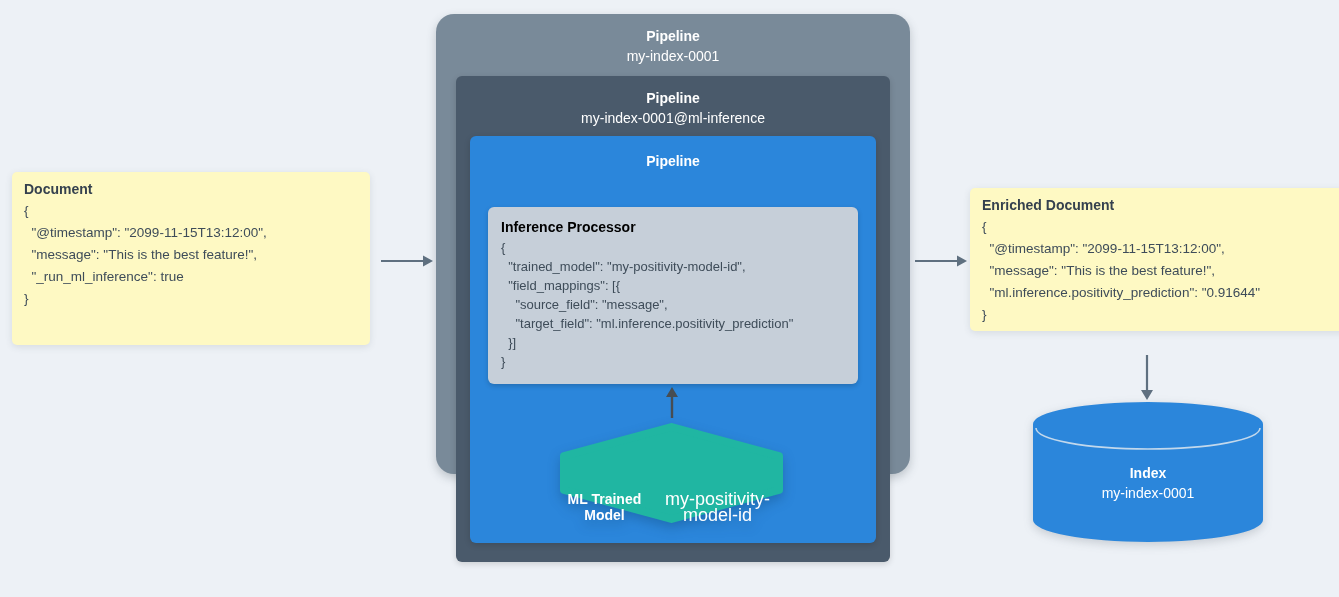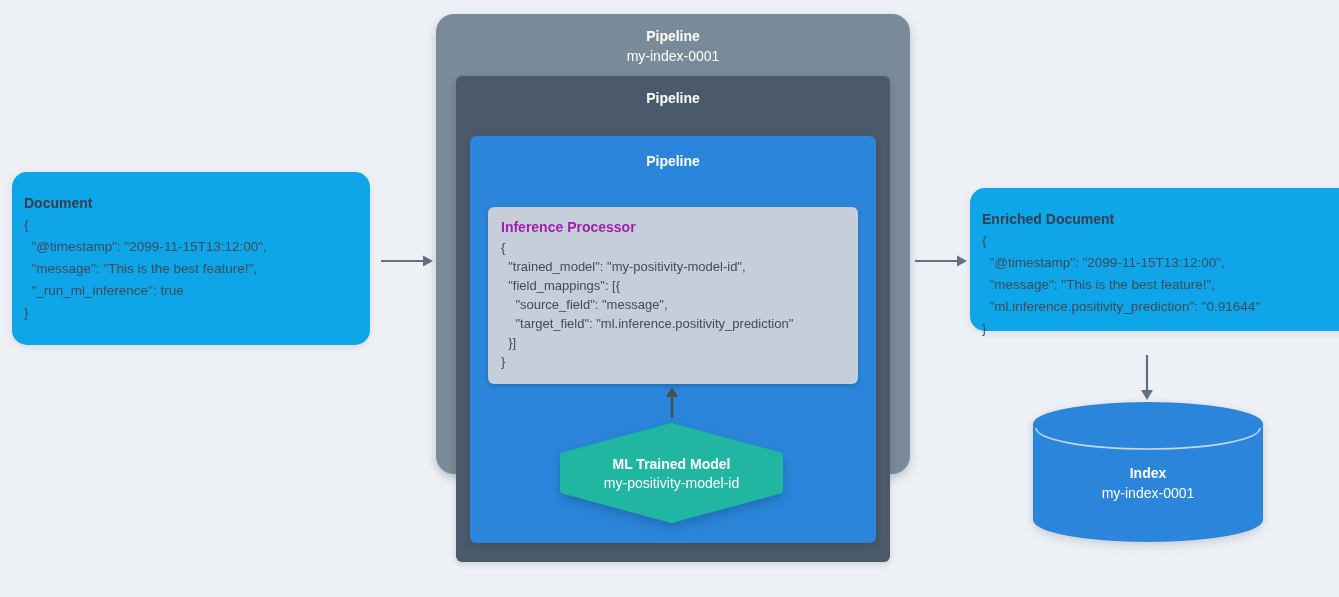--- a/index.html
+++ b/index.html
@@ -9,24 +9,24 @@
     position: relative;
     width: 1339px;
     height: 597px;
     background: #edf1f6;
     overflow: hidden;
   }
 
   
   .card {
     position: absolute;
-    background: #0ea5e9;
-    border-radius: 15px;
+    background: #fef9c3;
+    border-radius: 5px;
     box-shadow: 0 2px 7px rgba(61,74,87,0.13);
-    padding: 20px 12px;
+    padding: 6px 12px;
     color: #3e4c59;
   }
   .card-title {
     font-weight: bold;
     font-size: 14px;
     line-height: 22px;
     color: #35414e;
   }
   .card-line {
     font-size: 13.5px;
@@ -75,45 +75,45 @@
     border-radius: 6px;
     box-shadow: 0 2px 5px rgba(0,0,0,0.18);
     padding: 10px 13px;
     color: #3e4c59;
     overflow: hidden;
   }
   .processor-title {
     font-weight: bold;
     font-size: 14px;
     line-height: 21px;
-    color: #a21caf;
+    color: #000000;
   }
   .processor-line {
     font-size: 13px;
     line-height: 19px;
     white-space: pre;
   }
 
   
   .hexagon {
     position: absolute;
     left: 90px; top: 287px;
     width: 223px; height: 100px;
     filter: drop-shadow(0 5px 6px rgba(0,40,70,0.25));
   }
   .hexagon svg { position: absolute; inset: 0; }
   .hexagon-text {
     position: absolute; inset: 0;
-    display: flex; flex-direction: column;
-    align-items: center; justify-content: center;
+    display: flex; flex-direction: row;
+    align-items: flex-end; justify-content: center;
     gap: 3px;
     color: #ffffff; text-align: center;
   }
   .hexagon-label { font-weight: bold; font-size: 14px; line-height: 16px; }
-  .hexagon-name  { font-size: 14px; line-height: 16px; }
+  .hexagon-name  { font-size: 18px; line-height: 16px; }
 
   
   .cylinder {
     position: absolute;
     left: 1033px; top: 402px;
     width: 230px; height: 140px;
     filter: drop-shadow(0 3px 5px rgba(61,74,87,0.22));
   }
   .cylinder svg { position: absolute; inset: 0; }
   .cylinder-text {
@@ -155,20 +155,21 @@
 
   <div class="outer-box">
     <div class="box-heading">
       <div class="box-label">Pipeline</div>
       <div class="box-name">my-index-0001</div>
     </div>
 
     <div class="dark-box">
       <div class="box-heading">
         <div class="box-label">Pipeline</div>
+        <div class="box-name">my-index-0001@ml-inference</div>
       </div>
 
       <div class="blue-box">
         <div class="box-heading">
           <div class="box-label">Pipeline</div>
         </div>
 
         <div class="processor-box">
           <div class="processor-title">Inference Processor</div>
           <div class="processor-line">{</div>

